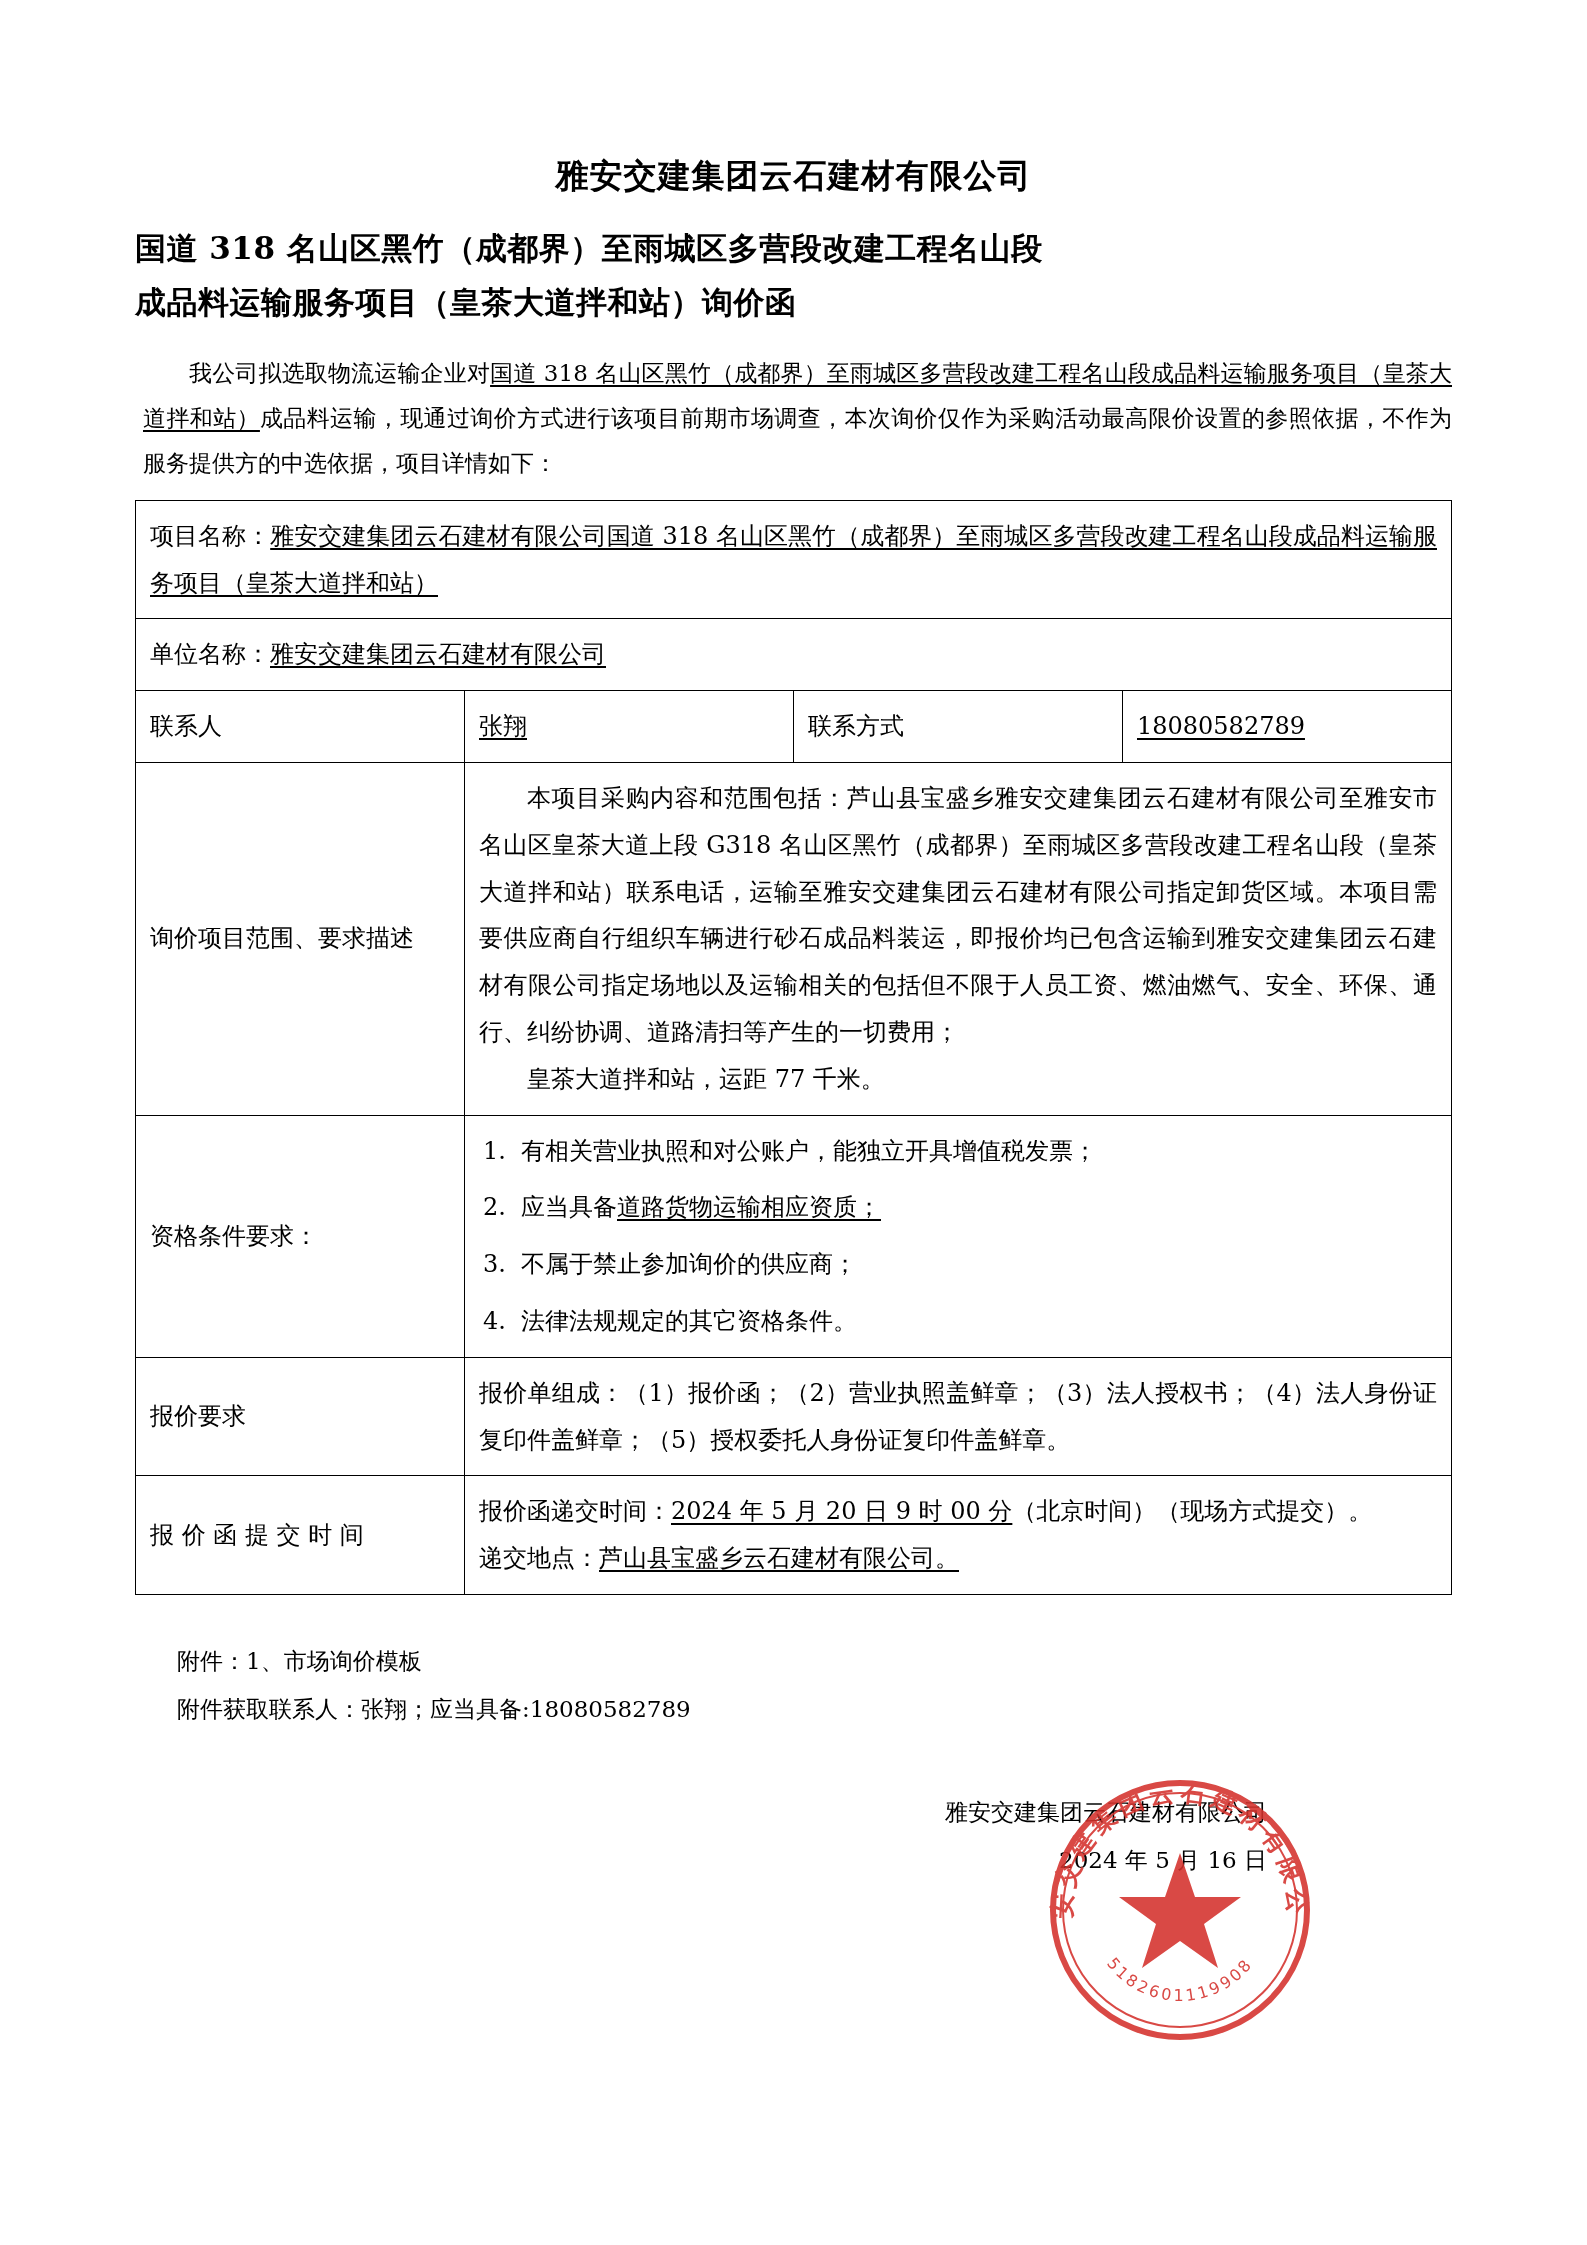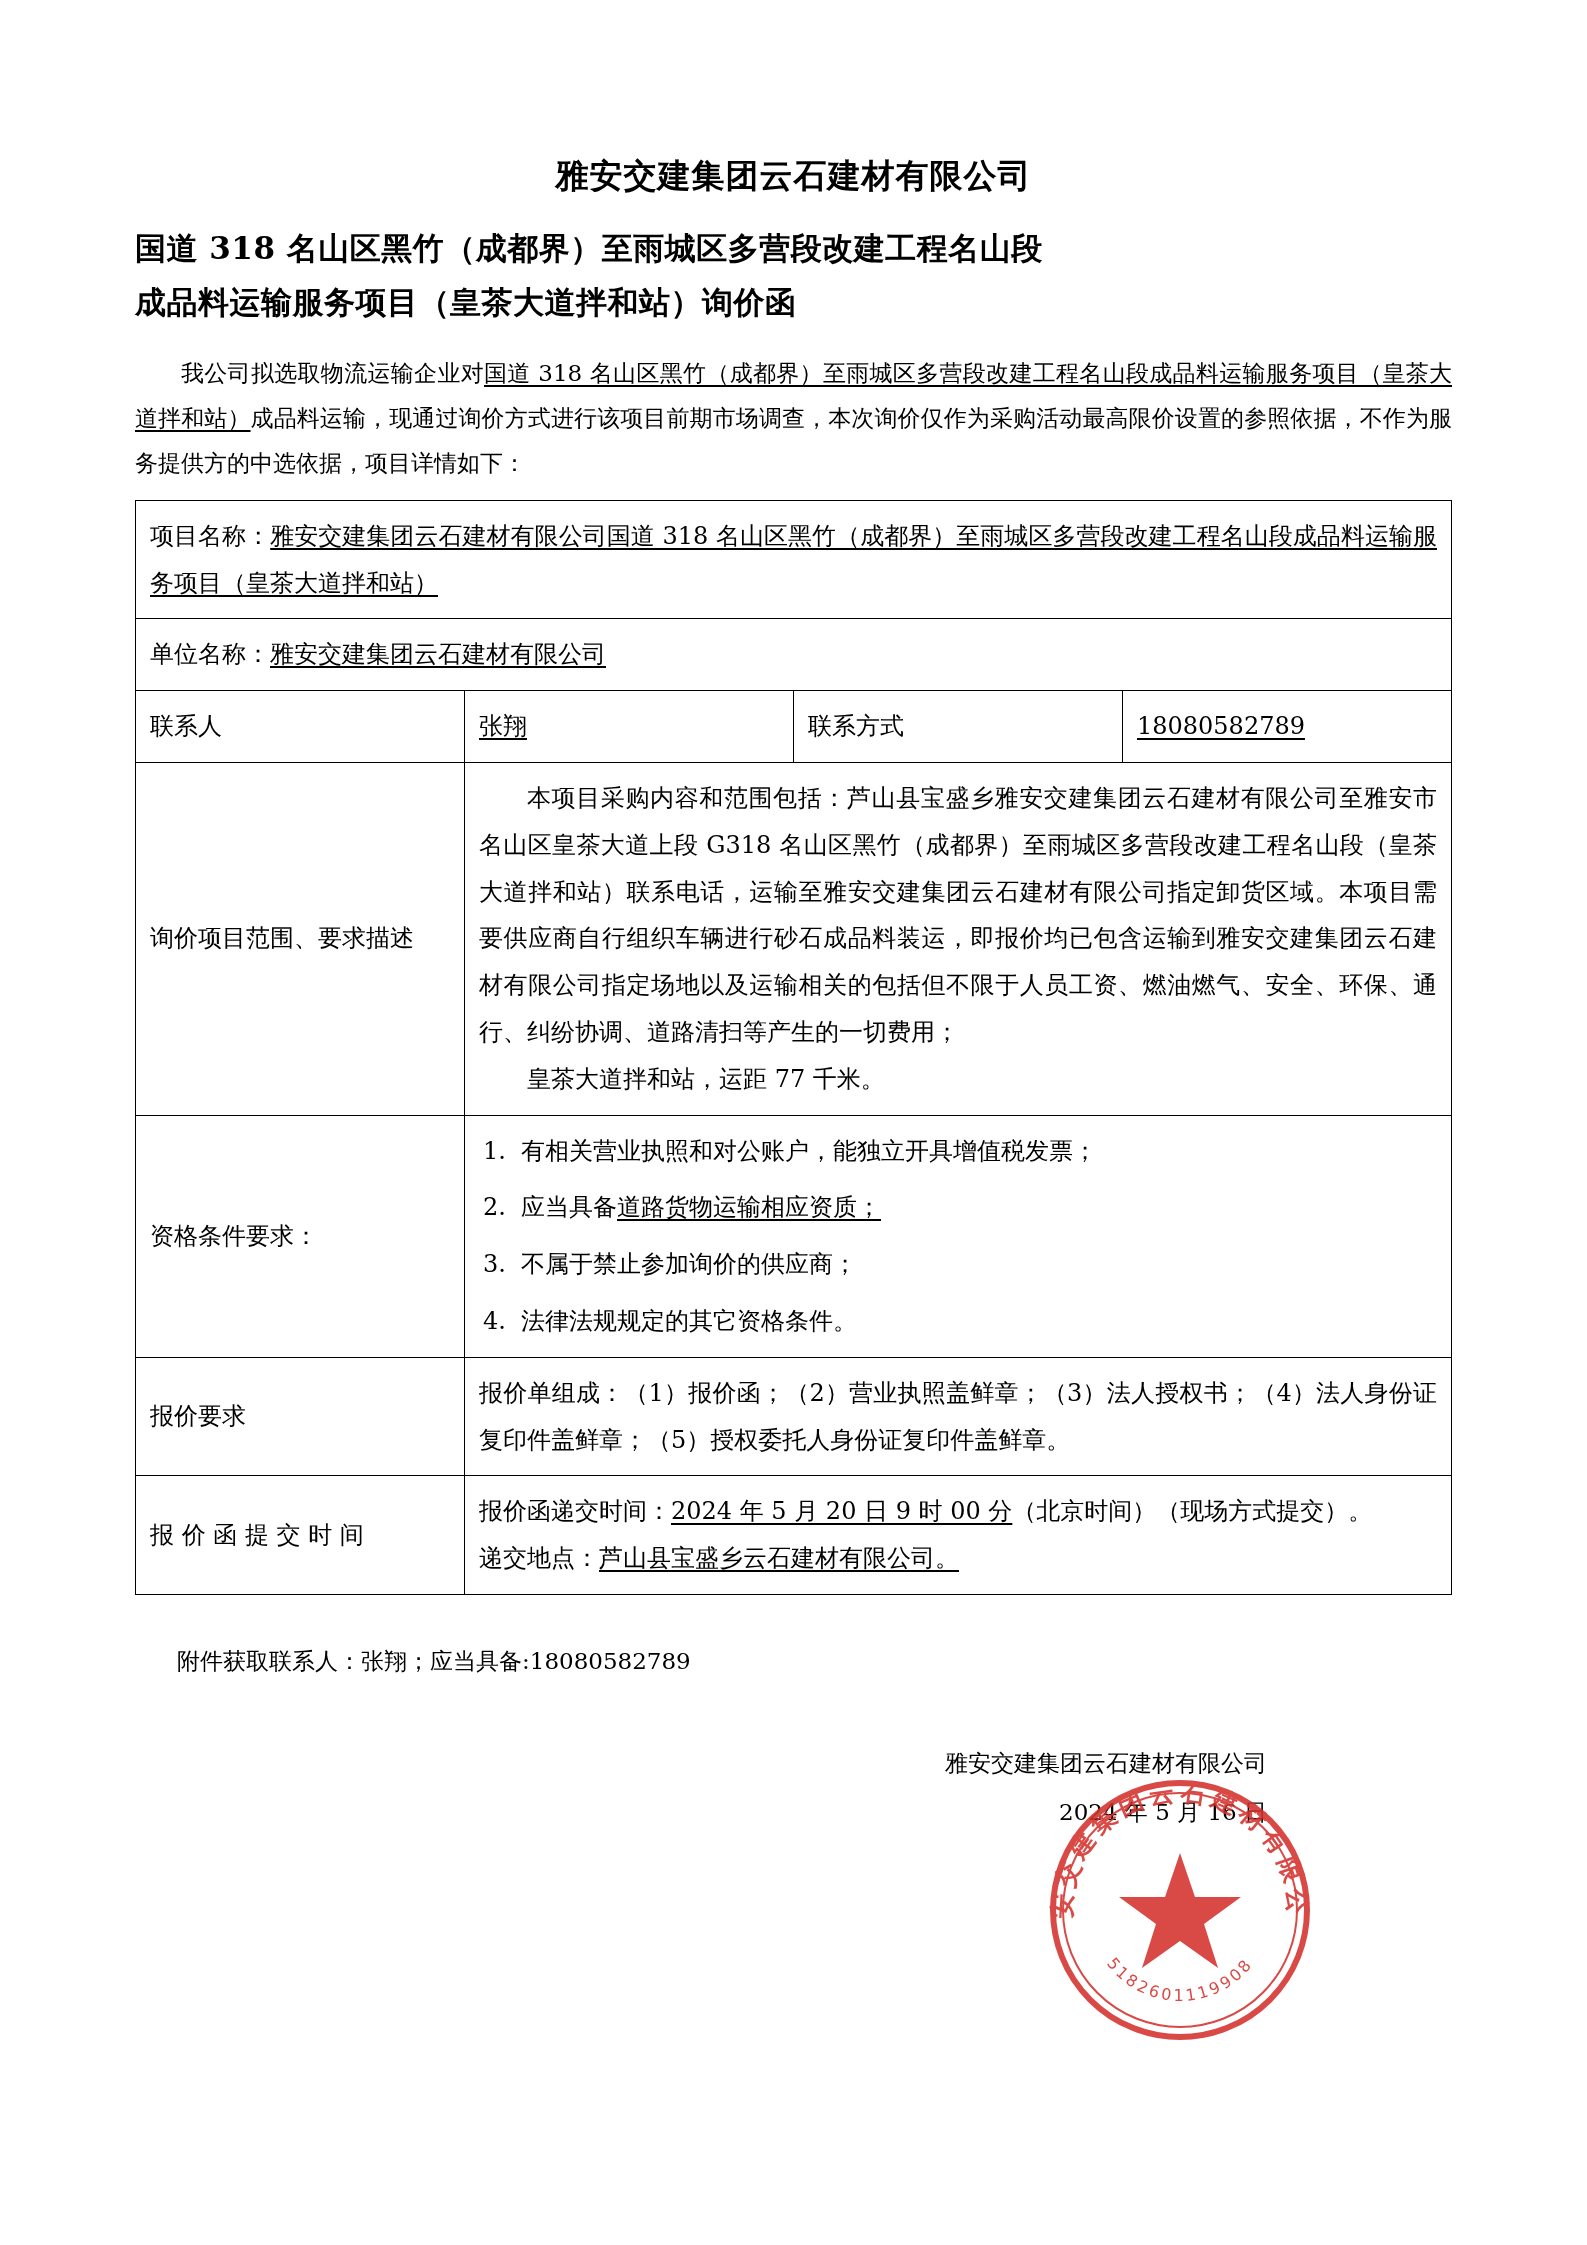--- a/index.html
+++ b/index.html
@@ -34,20 +34,21 @@
     line-height: 1.75;
     letter-spacing: 0.5px;
   }
   .intro {
     font-size: 23px;
     line-height: 1.95;
     text-align: justify;
     margin-top: 22px;
     margin-bottom: 14px;
     text-indent: 2em;
+    margin-left: 8px;
   }
   .u { text-decoration: underline; text-underline-offset: 4px; }
   table.main {
     width: 100%;
     border-collapse: collapse;
     table-layout: fixed;
   }
   table.main td {
     border: 1.4px solid #000;
     padding: 12px 14px;
@@ -190,20 +191,21 @@
         </div>
         <div>
           <span>递交地点：</span><span class="u">芦山县宝盛乡云石建材有限公司。</span>
         </div>
       </td>
     </tr>
   </tbody>
     </table>
 
   <div class="footer">
+    <div>附件：1、市场询价模板</div>
     <div>
       <span>附件获取联系人：张翔；应当具备:</span><span>18080582789</span>
     </div>
   </div>
 
   <div class="sign-block">
     <div>雅安交建集团云石建材有限公司</div>
     <div>2024 年 5 月 16 日</div>
   </div>
 

